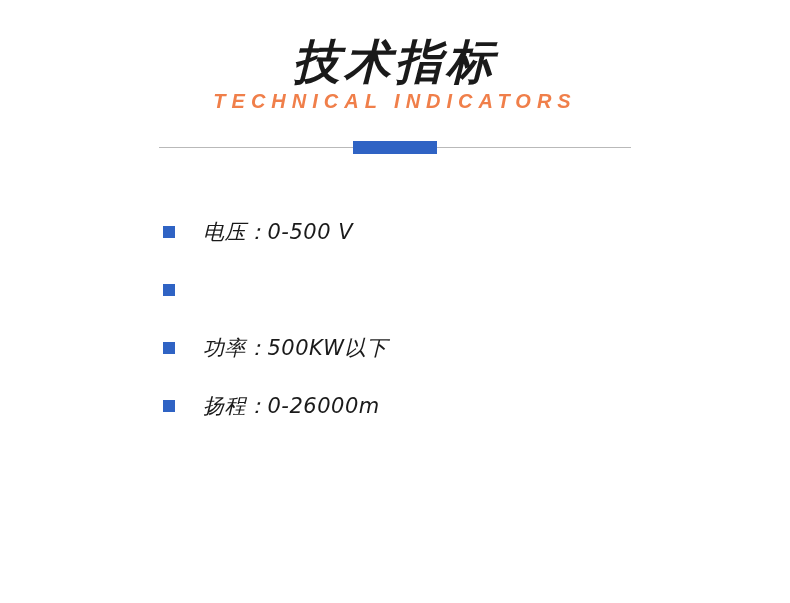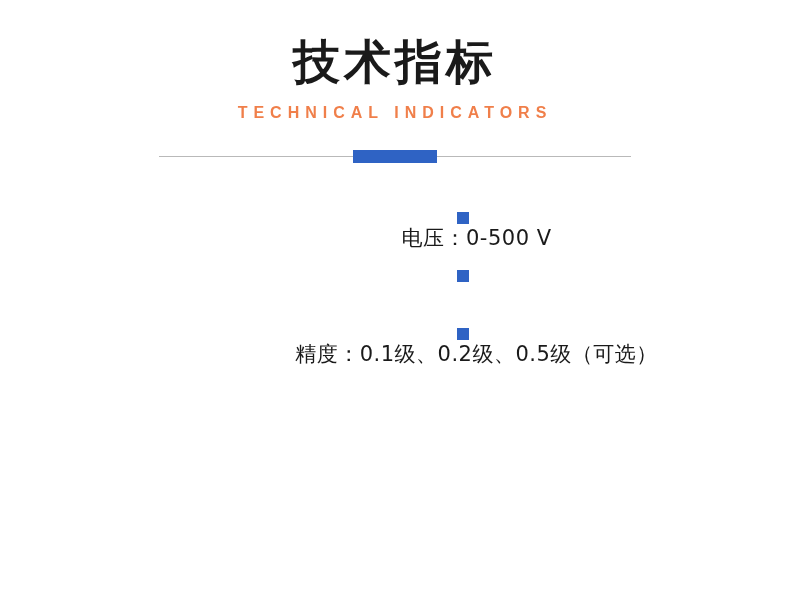--- a/index.html
+++ b/index.html
@@ -12,38 +12,38 @@
     background: #ffffff;
     font-family: "Liberation Sans", "DejaVu Sans", sans-serif;
     color: #222222;
     overflow: hidden;
   }
   .page {
     position: relative;
     width: 790px;
     height: 603px;
     box-sizing: border-box;
+    font-style: italic;
   }
 
   
   .header {
     text-align: center;
     padding-top: 34px;
   }
   .title-cn {
     font-size: 47px;
     font-weight: bold;
     letter-spacing: 4px;
     color: #1a1a1a;
     line-height: 1.2;
     font-family: "DejaVu Sans", "Liberation Sans", sans-serif;
   }
   .title-en {
-    margin-top: 14px;
-    font-size: 16px;
+    font-size: 20px;
     font-weight: bold;
     letter-spacing: 6px;
     color: #f07f4a;
     font-family: "Liberation Sans", "DejaVu Sans", sans-serif;
   }
 
   
   .divider-wrap {
     position: relative;
     width: 472px;
@@ -72,21 +72,20 @@
   .spec-list {
     margin: 48px 0 0 0;
     padding: 0;
     list-style: none;
   }
   .spec-item {
     display: flex;
     align-items: center;
     padding-left: 163px;
     height: 58px;
-    flex-direction: column;
   }
   .bullet {
     width: 12px;
     height: 12px;
     background: #2f63c4;
     flex: 0 0 auto;
     margin-right: 28px;
   }
   .spec-text {
     font-size: 21px;
@@ -119,17 +118,21 @@
   <ul class="spec-list">
     <li class="spec-item">
       <span class="bullet"></span>
       <span class="spec-text"><span>电压：</span><span>0-500 V</span></span>
     </li>
     <li class="spec-item">
       <span class="bullet"></span>
     </li>
     <li class="spec-item">
       <span class="bullet"></span>
-      <span class="spec-text"><span>精度：</span><span>0.1级、0.2级、0.5级（可选）</span></span>
+      <span class="spec-text"><span>功率：</span><span>500KW以下</span></span>
+    </li>
+    <li class="spec-item">
+      <span class="bullet"></span>
+      <span class="spec-text"><span>扬程：</span><span>0-26000m</span></span>
     </li>
   </ul>
 
 </div>
 
 </body></html>

